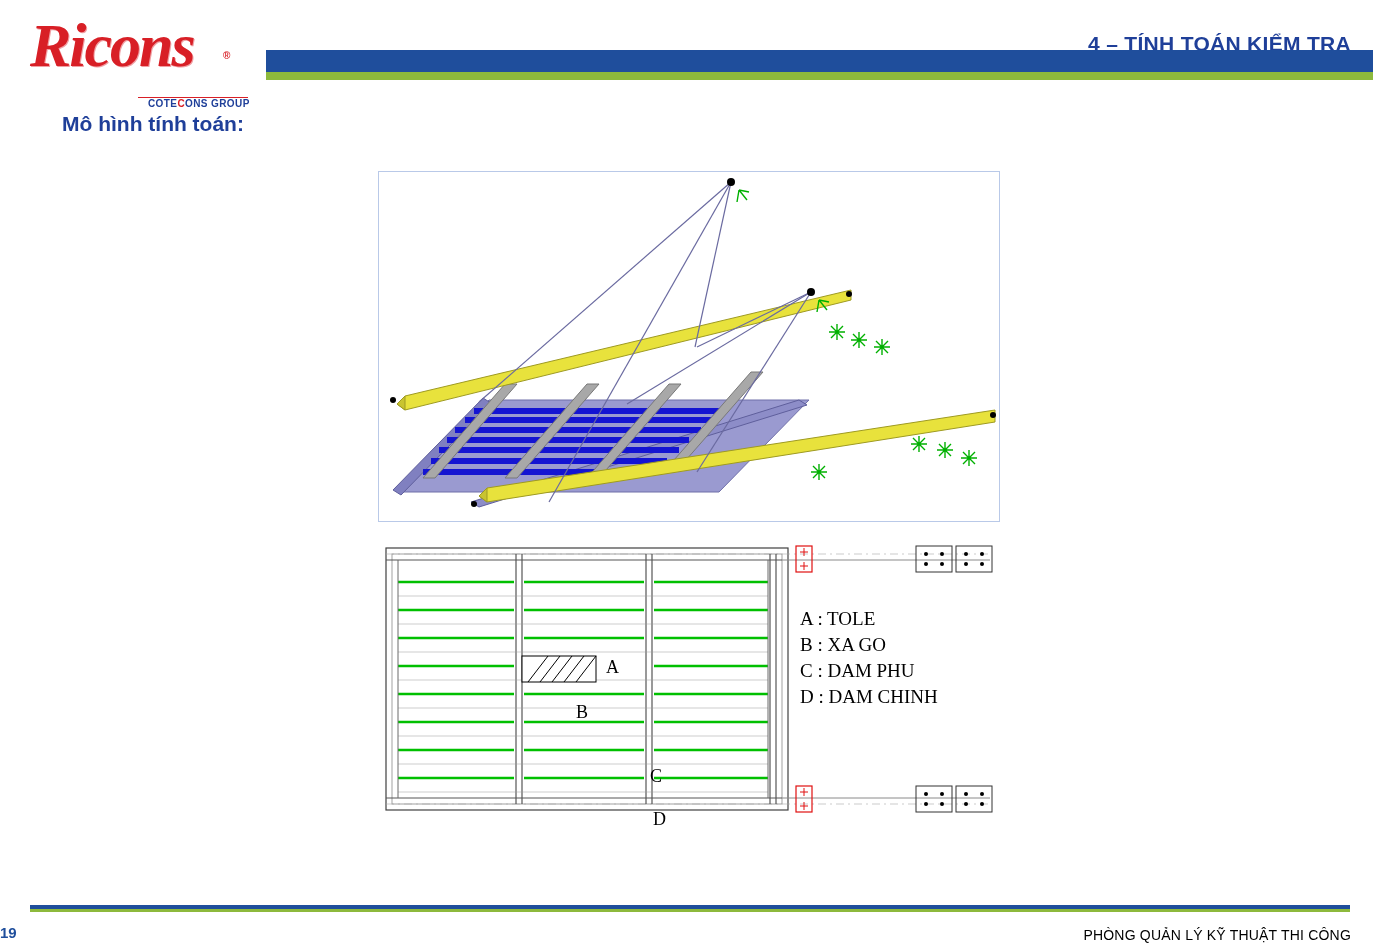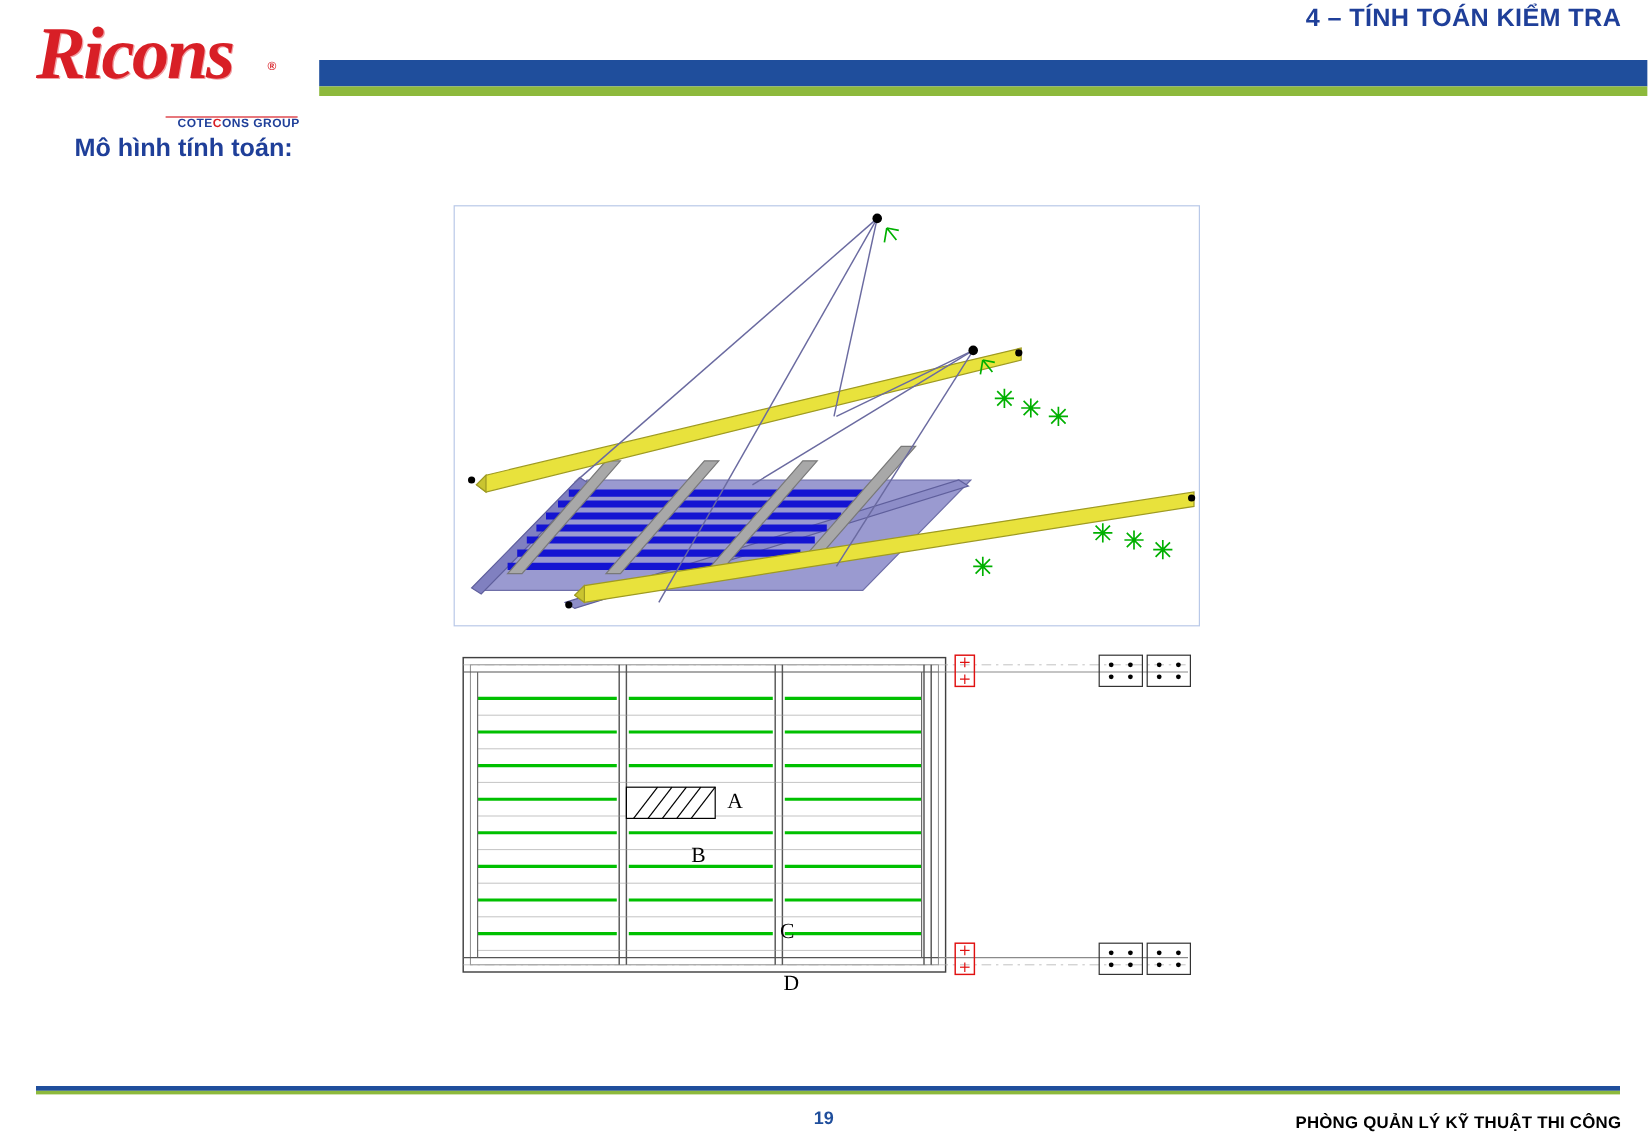--- a/index.html
+++ b/index.html
@@ -12,21 +12,21 @@
   }
   .slide {
     position: relative;
     width: 1373px; height: 950px;
     background: #ffffff;
   }
 
   
   .header-title {
     position: absolute;
-    top: 4px; right: 22px;
+    top: 32px; right: 22px;
     font-size: 21px;
     font-weight: bold;
     color: #1f3f99;
     letter-spacing: 0.3px;
     white-space: nowrap;
   }
   .header-bar-blue {
     position: absolute;
     left: 266px; top: 50px;
     width: 1107px; height: 22px;
@@ -130,30 +130,30 @@
   .footer-line-green {
     position: absolute;
     left: 30px; top: 909px;
     width: 1320px; height: 3px;
     background: #8db93c;
   }
   .page-number {
     position: absolute;
     left: 0; top: 924px;
     width: 1373px;
-    text-align: center;
+    text-align: left;
     font-size: 15px;
     color: #1f4e9c;
     font-weight: bold;
   }
   .footer-dept {
     position: absolute;
     right: 22px; top: 927px;
     font-size: 14px;
-    font-weight: bold;
+    font-weight: normal;
     color: #000000;
     letter-spacing: 0.2px;
     padding-left: 40px;
   }
 
   
   svg { display: block; }
 </style>
 </head>
 <body>
@@ -370,19 +370,23 @@
           <circle cx="604" cy="264" r="2"></circle>
       </g>
 
       <text x="228" y="133" font-family="Liberation Serif, serif" font-size="18" fill="#000000">A</text>
       <text x="198" y="178" font-family="Liberation Serif, serif" font-size="18" fill="#000000">B</text>
       <text x="272" y="242" font-family="Liberation Serif, serif" font-size="18" fill="#000000">C</text>
       <text x="275" y="285" font-family="Liberation Serif, serif" font-size="18" fill="#000000">D</text>
     </svg>
   </div>
 
+  <div class="legend">A : TOLE
+B : XA GO
+C : DAM PHU
+D : DAM CHINH</div>
 
   <div class="footer-line-blue"></div>
   <div class="footer-line-green"></div>
   <div class="page-number">19</div>
   <div class="footer-dept">PHÒNG QUẢN LÝ KỸ THUẬT THI CÔNG</div>
 
 </div>
 
 </body></html>

